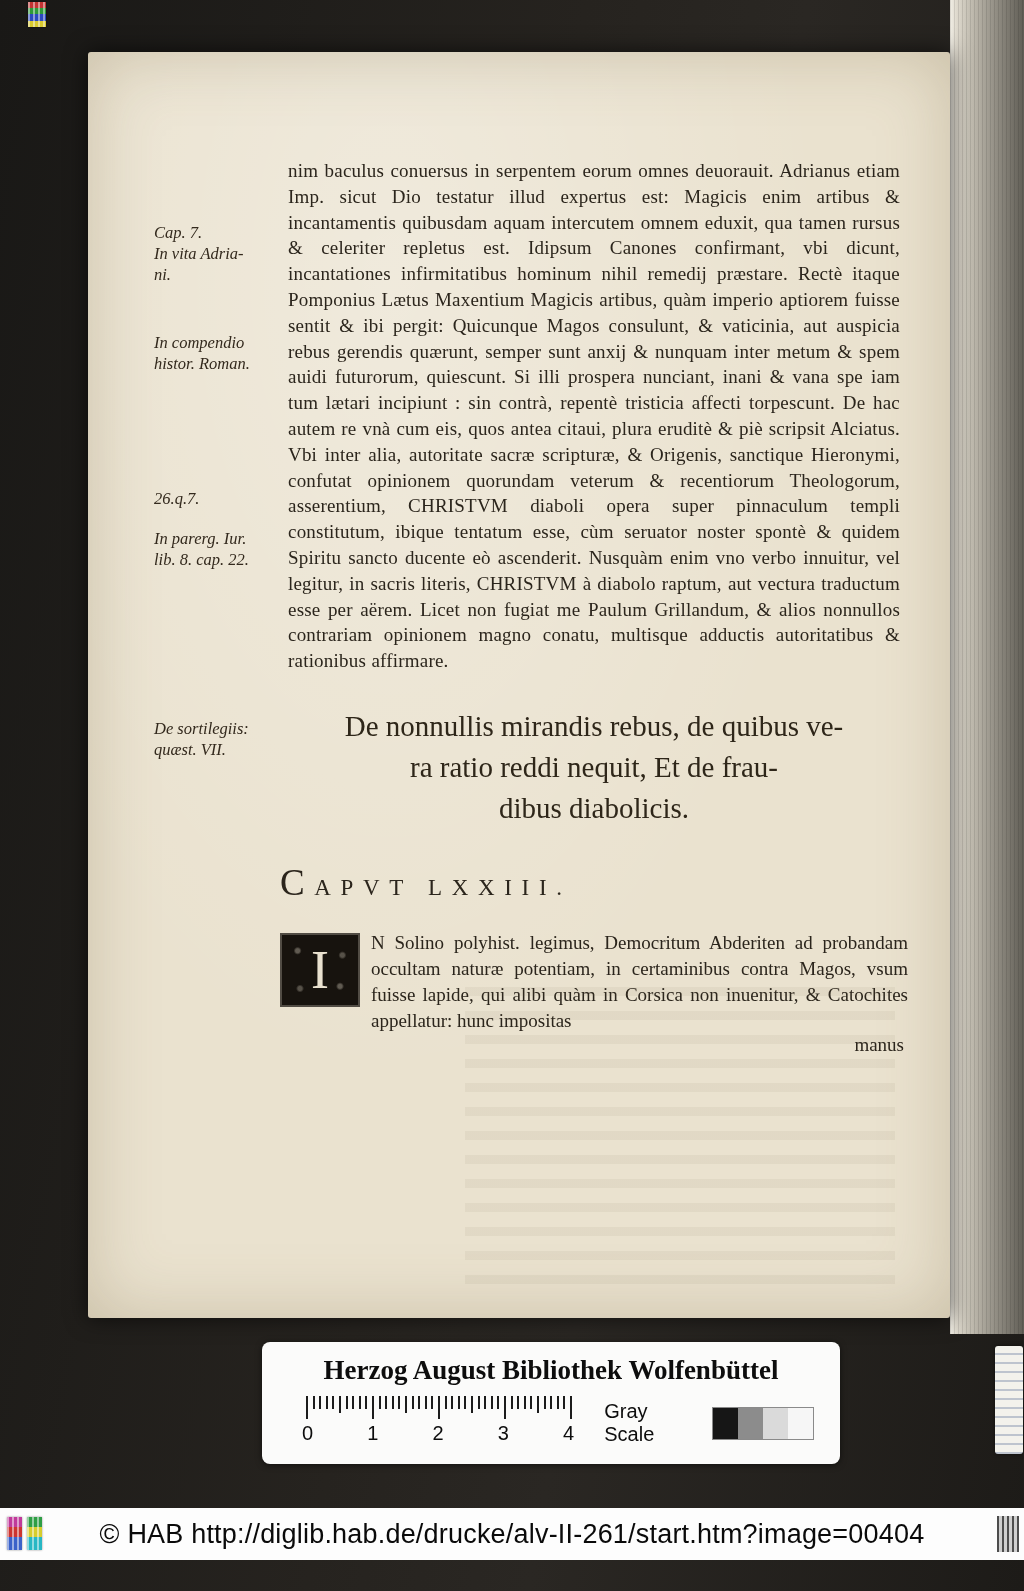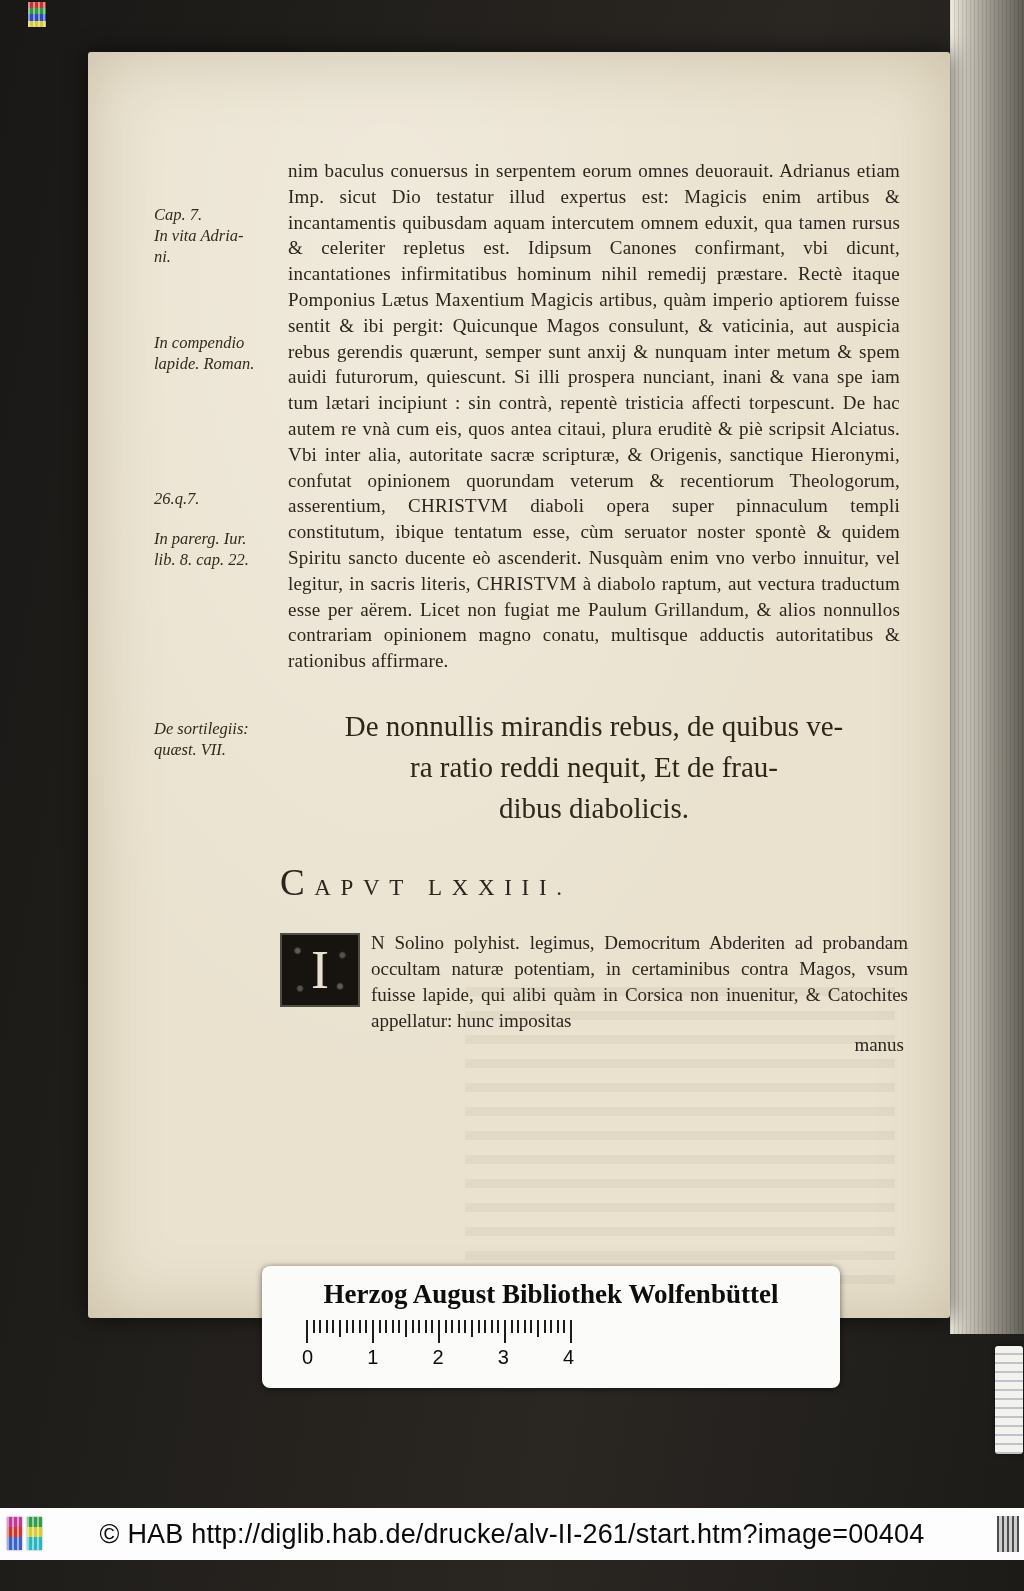--- a/index.html
+++ b/index.html
@@ -64,21 +64,21 @@
     background:repeating-linear-gradient(180deg, rgba(110,95,70,.07) 0 9px, transparent 9px 24px);
     pointer-events:none;
   }
 
   .content{display:flex;padding:98px 42px 0 66px;}
   .margin-col{width:126px;flex-shrink:0;position:relative;}
   .margin-note{
     position:absolute;left:0;width:124px;
     font-style:italic;font-size:16.5px;line-height:21px;white-space:pre-line;color:#33291d;
   }
-  .note-0{top:54px;}
+  .note-0{top:72px;}
   .note-1{top:182px;}
   .note-2{top:338px;}
   .note-3{top:378px;}
   .note-4{top:568px;}
 
   .main-col{flex:1;min-width:0;}
   .header-row{display:flex;align-items:baseline;margin-bottom:16px;}
   .page-number{font-size:26px;font-style:italic;letter-spacing:2px;}
   .running-header{flex:1;text-align:center;font-style:italic;font-size:27px;letter-spacing:1px;}
 
@@ -107,21 +107,21 @@
       radial-gradient(circle at 75% 72%, rgba(233,225,207,.35) 2px, transparent 4px),
       #17130e;
     color:#e9e1cf;display:flex;align-items:center;justify-content:center;
     font-size:54px;box-shadow:inset 0 0 0 2px rgba(233,225,207,.28);
   }
   .chapter-text{margin:0;font-size:19px;line-height:26px;text-align:justify;}
   .catchword{clear:both;text-align:right;font-size:19px;padding-right:4px;}
 
   
   .ref-card{
-    position:absolute;left:262px;top:1266px;width:578px;height:122px;
+    position:absolute;left:262px;top:1342px;width:578px;height:122px;
     background:#fbfbfa;border-radius:8px;box-shadow:0 1px 6px rgba(0,0,0,.55);
     color:#0d0d0d;
   }
   .ref-title{
     text-align:center;font-weight:bold;font-size:27px;margin-top:13px;
     font-family:"Liberation Serif", serif;
   }
   .ref-row{
     display:flex;justify-content:space-between;align-items:flex-start;
     padding:10px 26px 0 44px;
@@ -158,21 +158,21 @@
 
 <div class="page">
   <div class="show-through"></div>
   <div class="content">
 
     <div class="margin-col">
       <div class="margin-note note-0">Cap. 7.
 In vita Adria-
 ni.</div>
       <div class="margin-note note-1">In compendio
-lapide. Roman.</div>
+histor. Roman.</div>
       <div class="margin-note note-2">26.q.7.</div>
       <div class="margin-note note-3">In parerg. Iur.
 lib. 8. cap. 22.</div>
       <div class="margin-note note-4">De sortilegiis:
 quæst. VII.</div>
     </div>
 
     <div class="main-col">
 
       <p class="body-text">nim baculus conuersus in serpentem eorum omnes deuorauit. Adrianus etiam Imp. sicut Dio testatur illud expertus est: Magicis enim artibus &amp; incantamentis quibusdam aquam intercutem omnem eduxit, qua tamen rursus &amp; celeriter repletus est. Idipsum Canones confirmant, vbi dicunt, incantationes infirmitatibus hominum nihil remedij præstare. Rectè itaque Pomponius Lætus Maxentium Magicis artibus, quàm imperio aptiorem fuisse sentit &amp; ibi pergit: Quicunque Magos consulunt, &amp; vaticinia, aut auspicia rebus gerendis quærunt, semper sunt anxij &amp; nunquam inter metum &amp; spem auidi futurorum, quiescunt. Si illi prospera nunciant, inani &amp; vana spe iam tum lætari incipiunt : sin contrà, repentè tristicia affecti torpescunt.  De hac autem re vnà cum eis, quos antea citaui, plura eruditè &amp; piè scripsit Alciatus. Vbi inter alia, autoritate sacræ scripturæ, &amp; Origenis, sanctique Hieronymi, confutat opinionem quorundam veterum &amp; recentiorum Theologorum, asserentium, CHRISTVM diaboli opera super pinnaculum templi constitutum, ibique tentatum esse, cùm seruator noster spontè &amp; quidem Spiritu sancto ducente eò ascenderit. Nusquàm enim vno verbo innuitur, vel legitur, in sacris literis, CHRISTVM à diabolo raptum, aut vectura traductum esse per aërem. Licet non fugiat me Paulum Grillandum, &amp; alios nonnullos contrariam opinionem magno conatu, multisque adductis autoritatibus &amp; rationibus affirmare.</p>
@@ -203,20 +203,29 @@
       <div class="ticks mid"></div>
       <div class="ticks major"></div>
       <div class="ruler-numbers">
         <span>0</span>
         <span>1</span>
         <span>2</span>
         <span>3</span>
         <span>4</span>
       </div>
     </div>
+    <div class="grayscale">
+      <span class="gs-label">Gray Scale</span>
+      <div class="gs-swatches">
+        <span class="gs" style="background: rgb(22, 22, 22);"></span>
+        <span class="gs" style="background: rgb(140, 140, 140);"></span>
+        <span class="gs" style="background: rgb(218, 218, 218);"></span>
+        <span class="gs" style="background: rgb(246, 246, 246);"></span>
+      </div>
+    </div>
   </div>
 </div>
 
 <div class="footer-bar">
   <div class="calib-mark calib-footer-1"></div>
   <div class="calib-mark calib-footer-2"></div>
   <div class="footer-text">© HAB http://diglib.hab.de/drucke/alv-II-261/start.htm?image=00404</div>
   <div class="footer-barcode"></div>
 </div>
 

